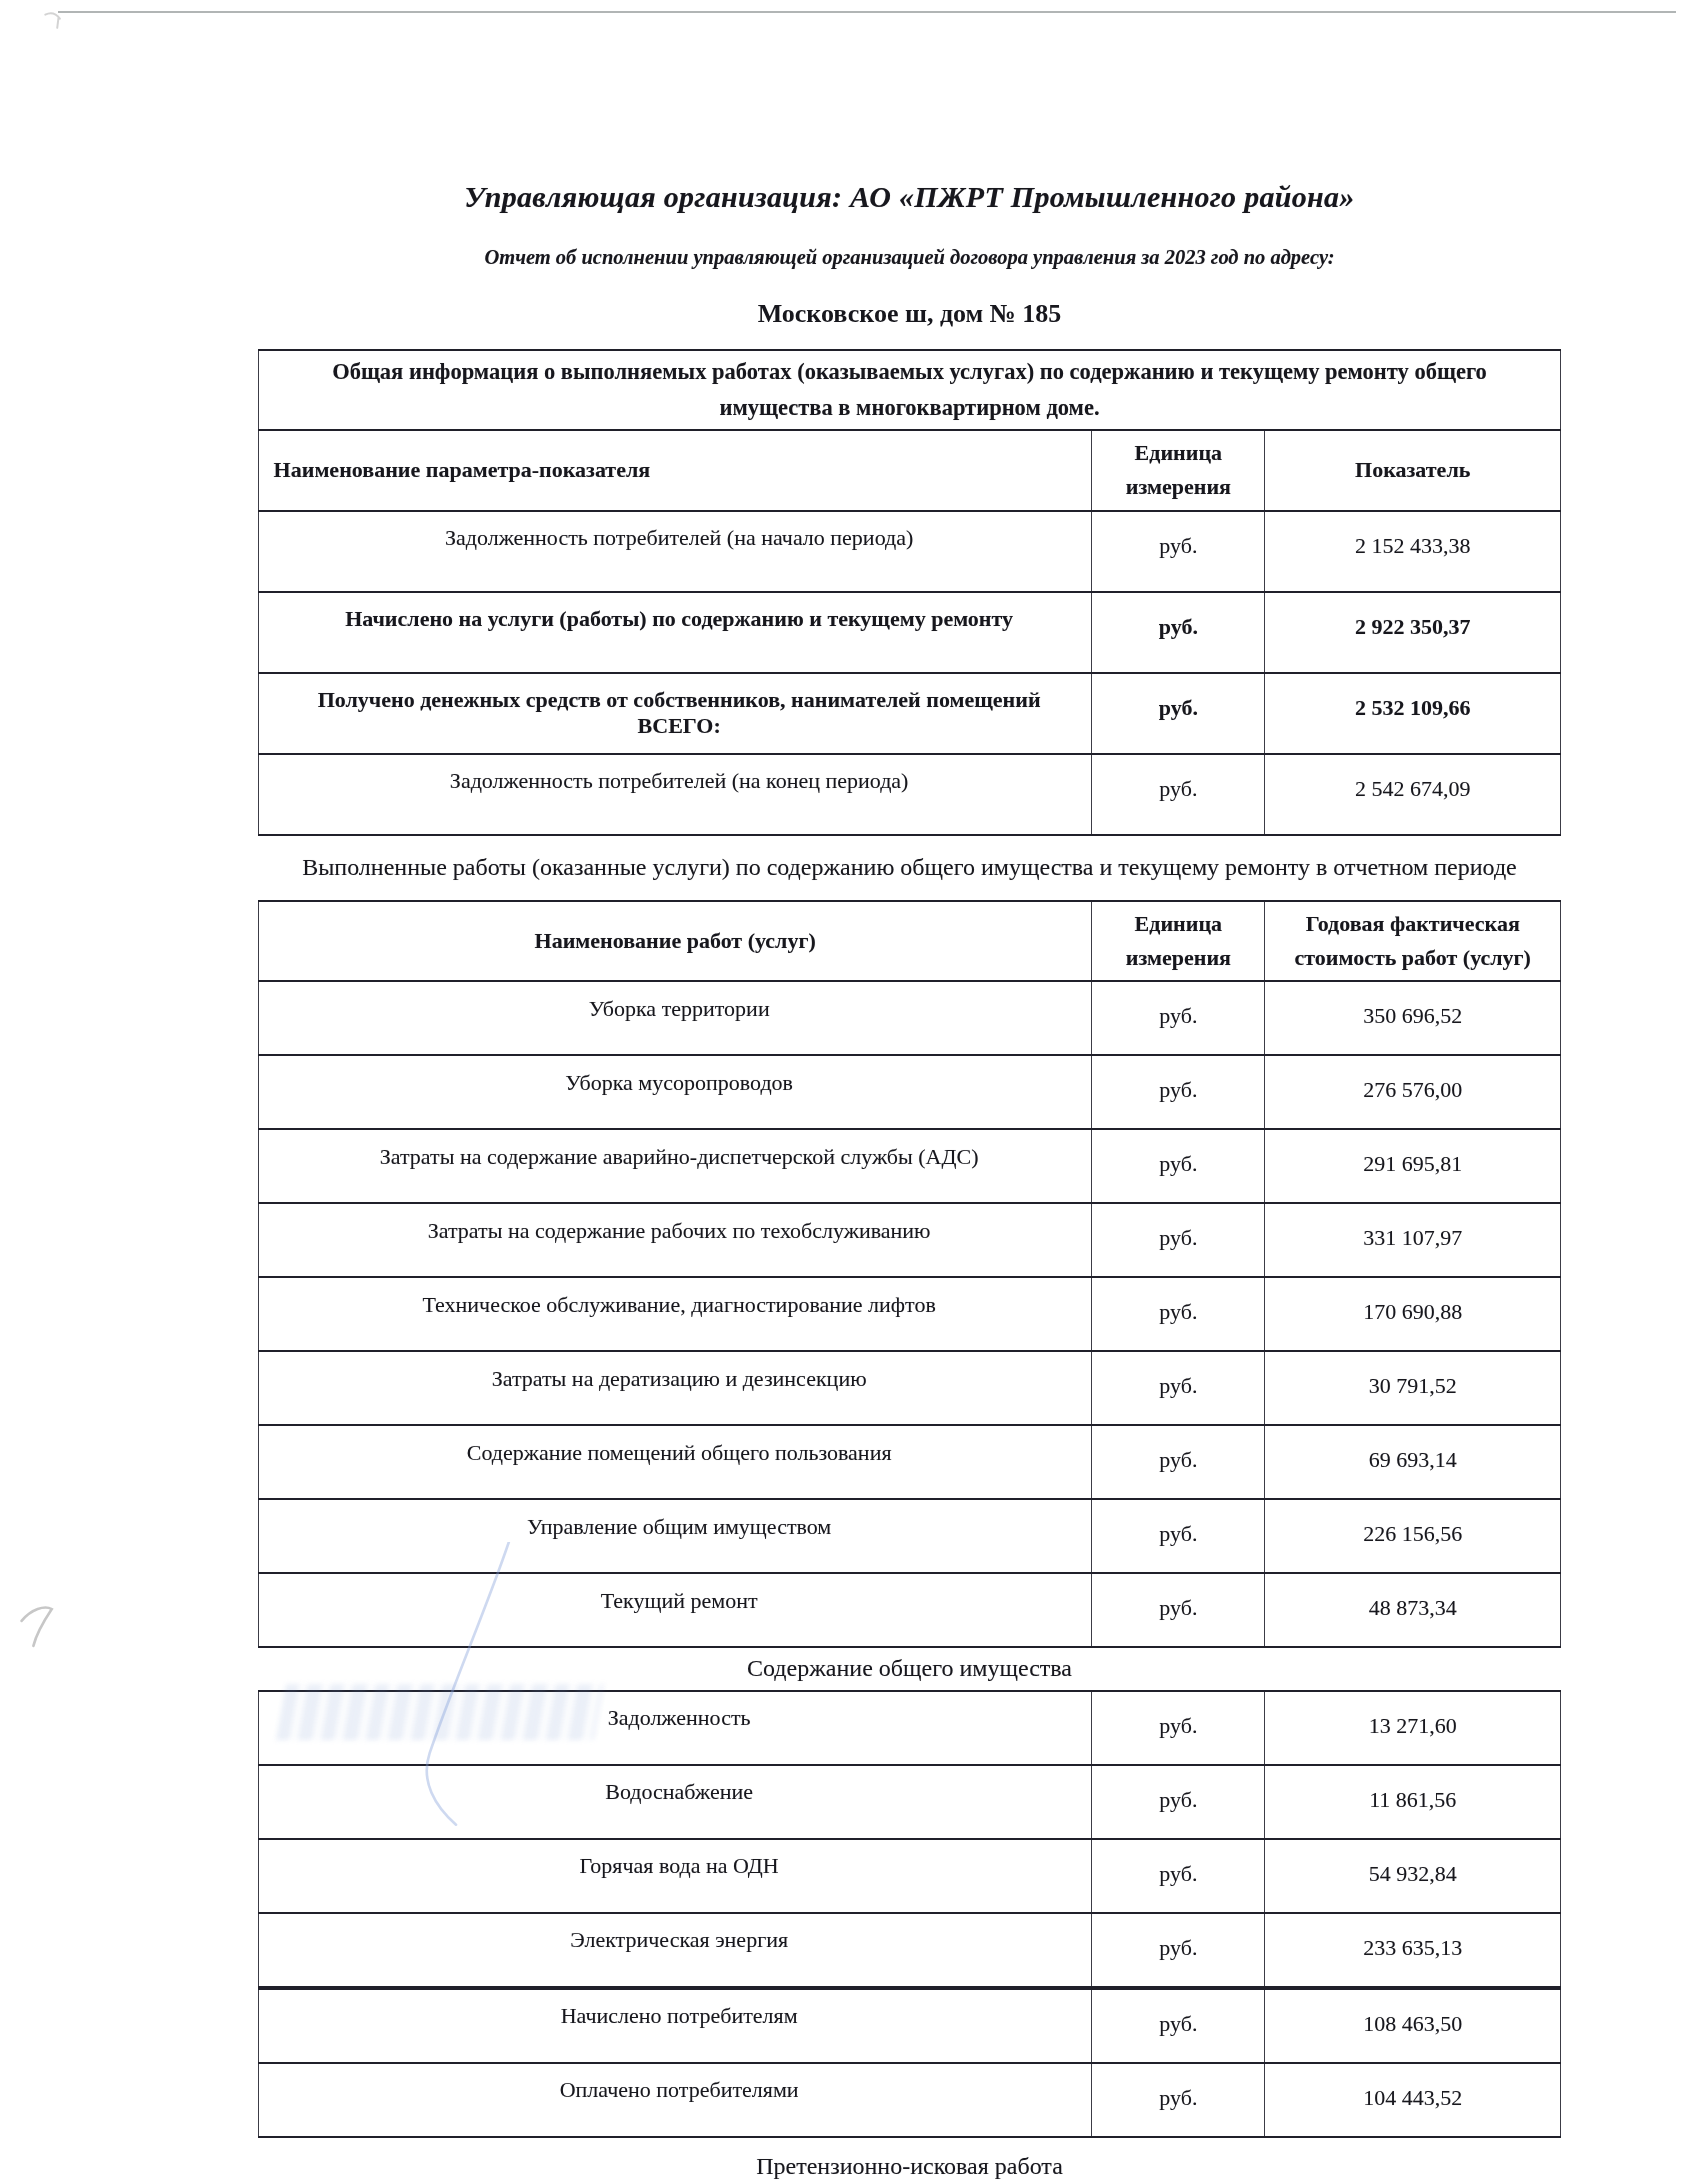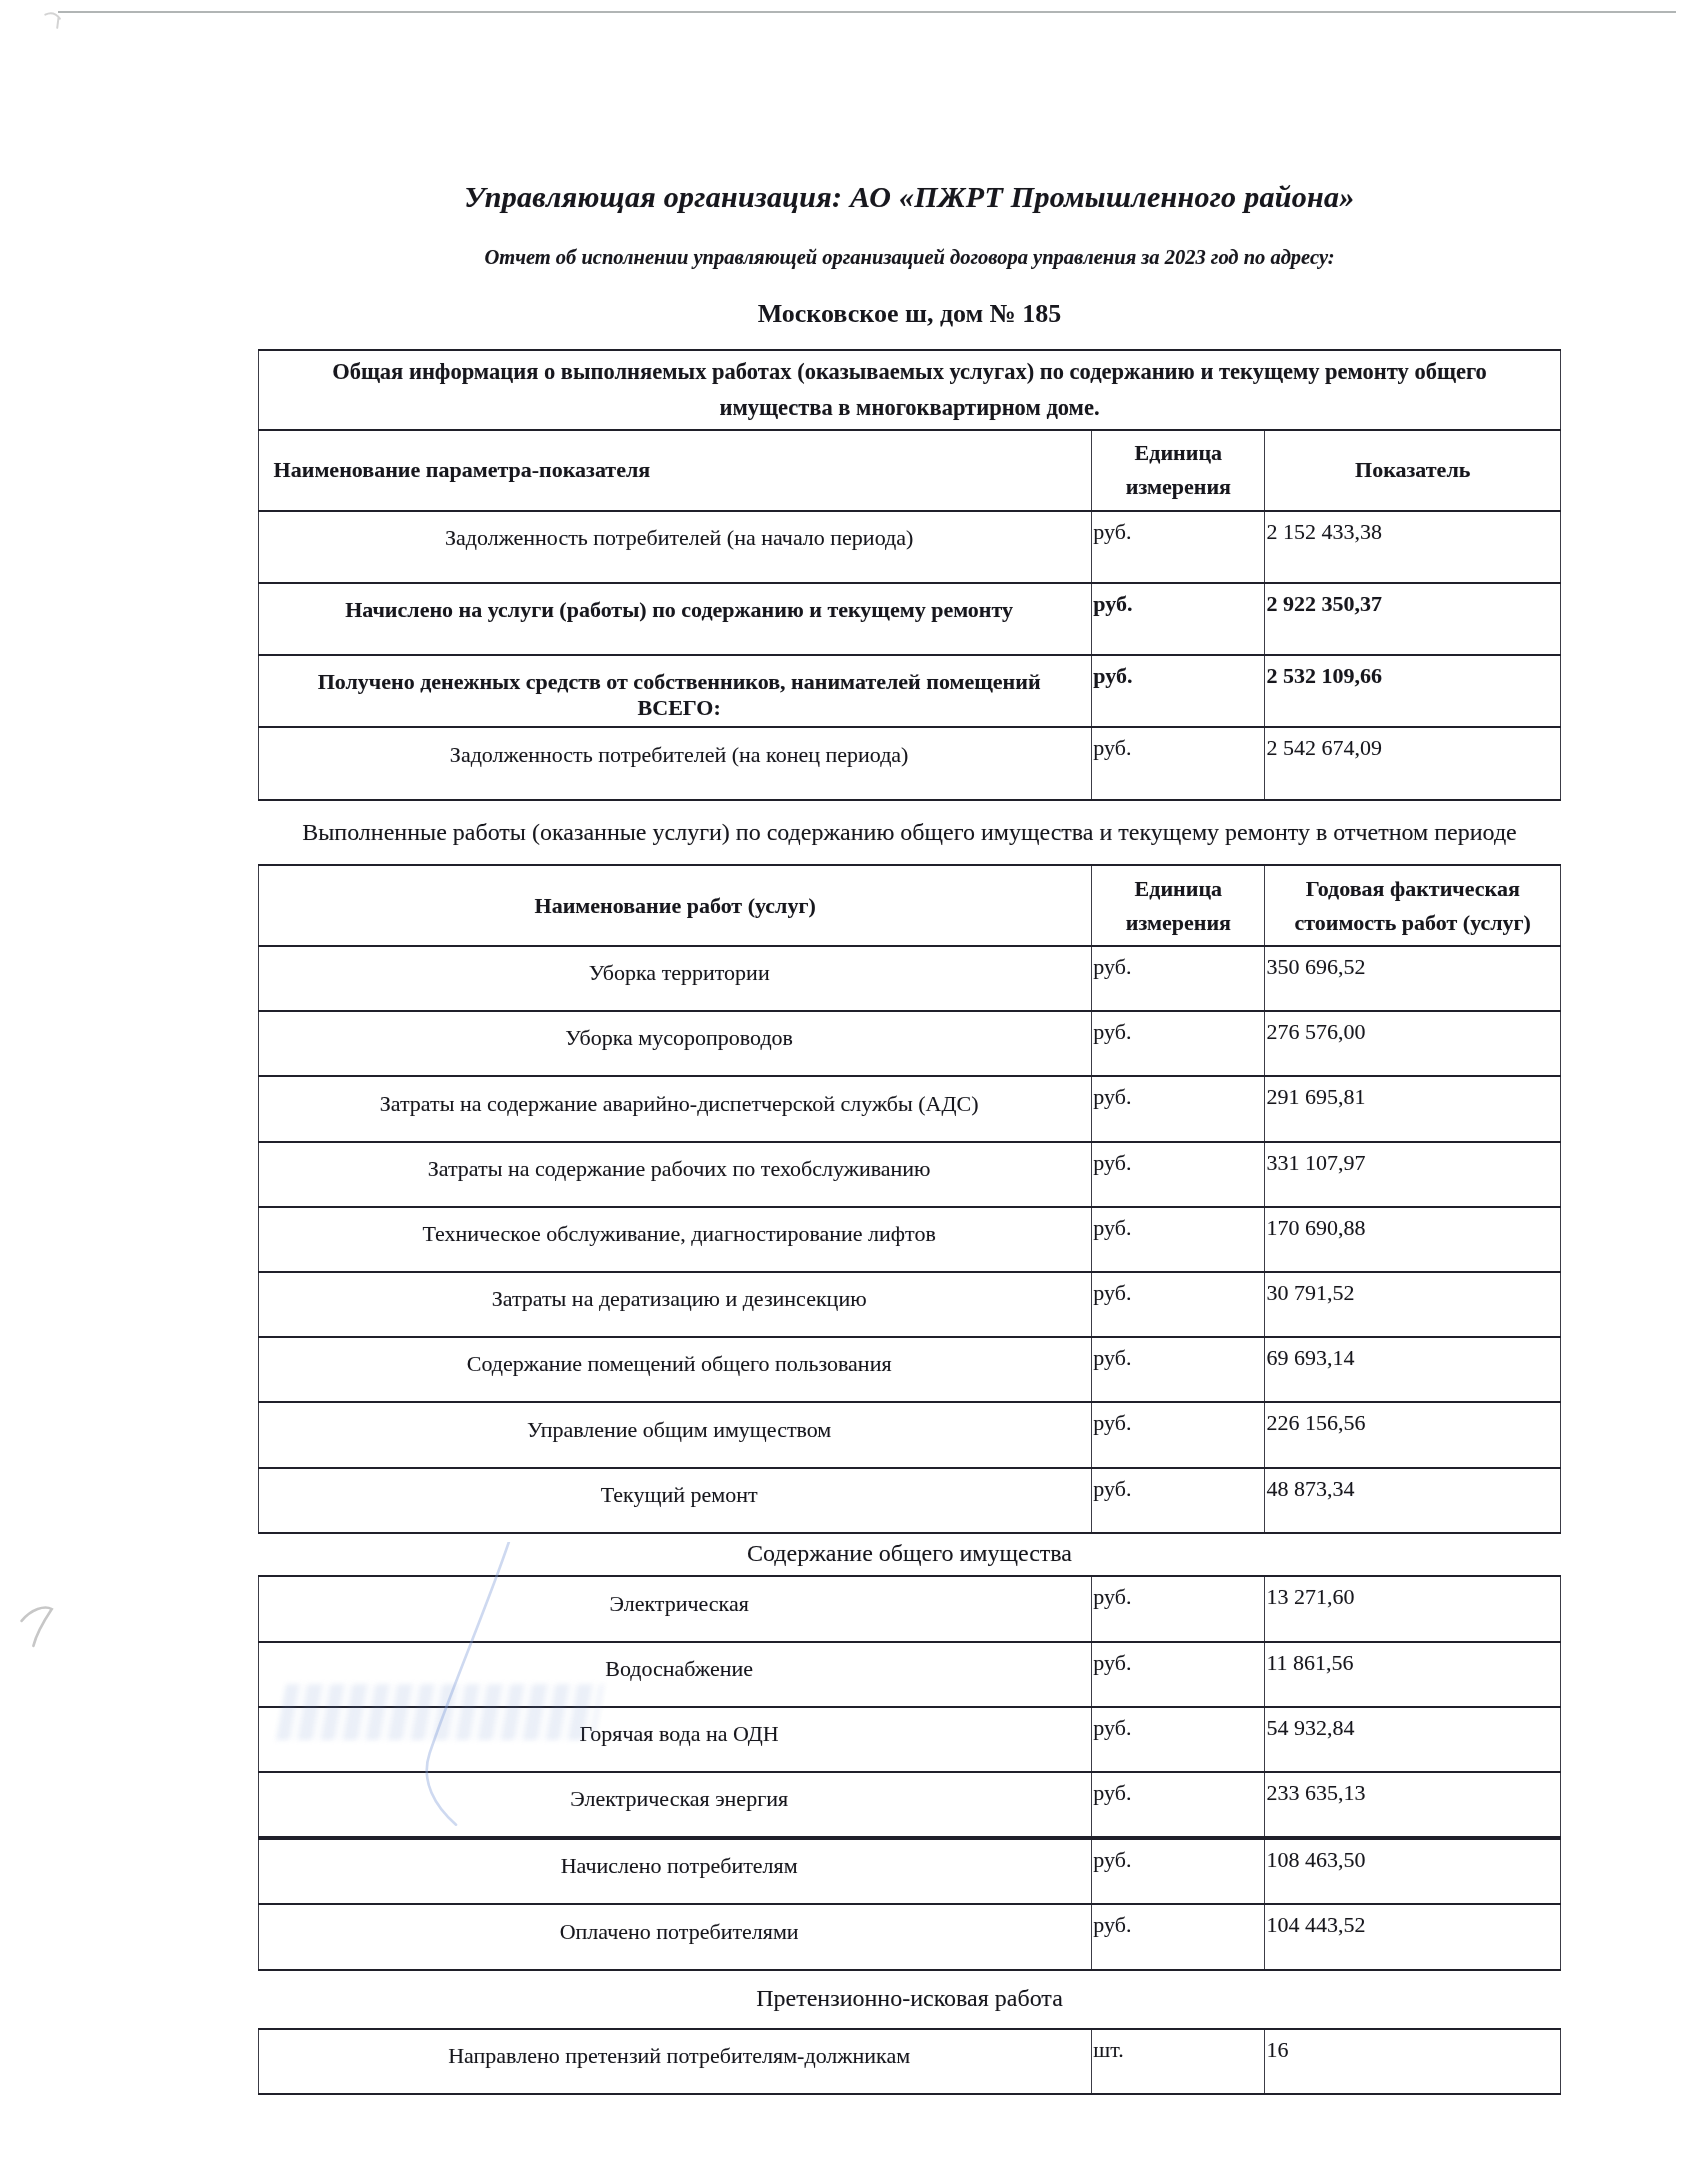--- a/index.html
+++ b/index.html
@@ -93,22 +93,22 @@
   }
   tr.cols th.name-left { text-align: left; padding-left: 14.6px; }
   .t1 tr.cols th { height: 61px; }
   .t2 tr.cols th { height: 66px; }
   td.label {
     text-align: center;
     padding: 13.2px 6.6px 0 14.6px;
     vertical-align: top;
   }
   td.unit, td.value {
-    text-align: left;
-    padding-top: 7px;
+    text-align: center;
+    padding-top: 21px;
     vertical-align: top;
   }
   .t1 td { height: 57px; }
   .t2 td { height: 50px; }
   .t3 td { height: 50px; }
   .t4 td { height: 50px; }
   .t5 td { height: 50px; }
   tr.bold td { font-weight: bold; }
   
   .section-heading {
@@ -259,21 +259,21 @@
     <h2 class="section-heading h-common">Содержание общего имущества</h2>
 
     <table class="rtable t3">
       <colgroup>
           <col style="width:64%">
           <col style="width:13.3%">
           <col style="width:22.7%">
         </colgroup>
       <tbody>
           <tr>
-            <td class="label">Электрическая</td>
+            <td class="label">Задолженность</td>
             <td class="unit">руб.</td>
             <td class="value">13 271,60</td>
           </tr>
           <tr>
             <td class="label">Водоснабжение</td>
             <td class="unit">руб.</td>
             <td class="value">11 861,56</td>
           </tr>
           <tr>
             <td class="label">Горячая вода на ОДН</td>

